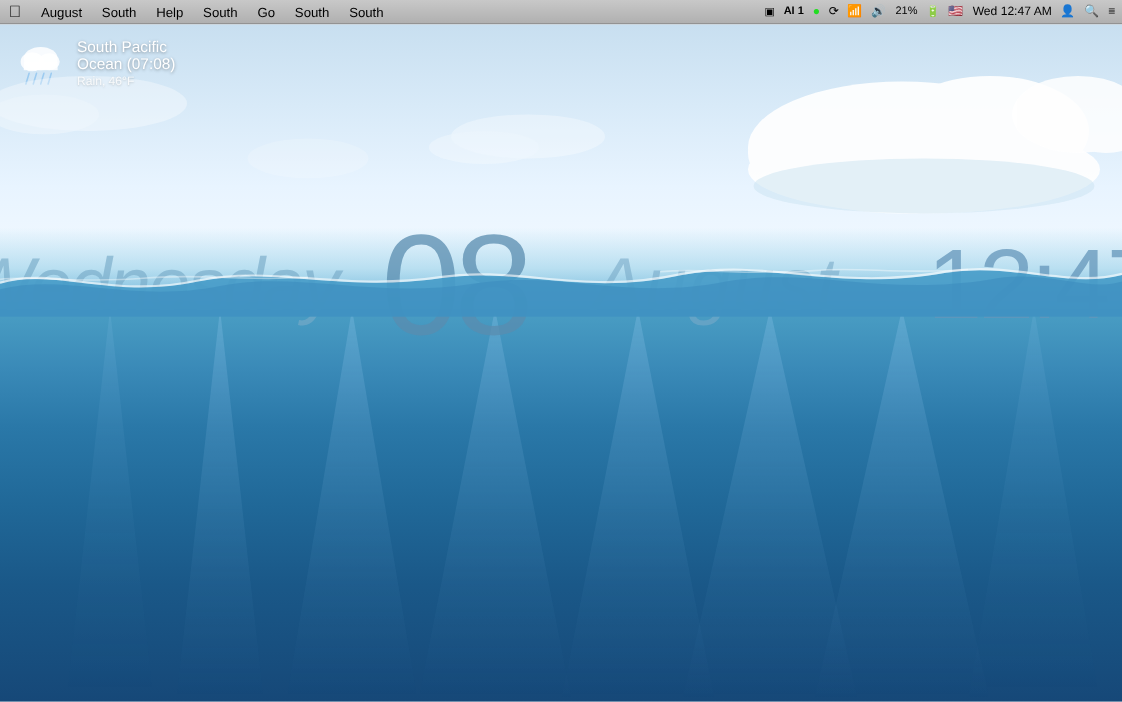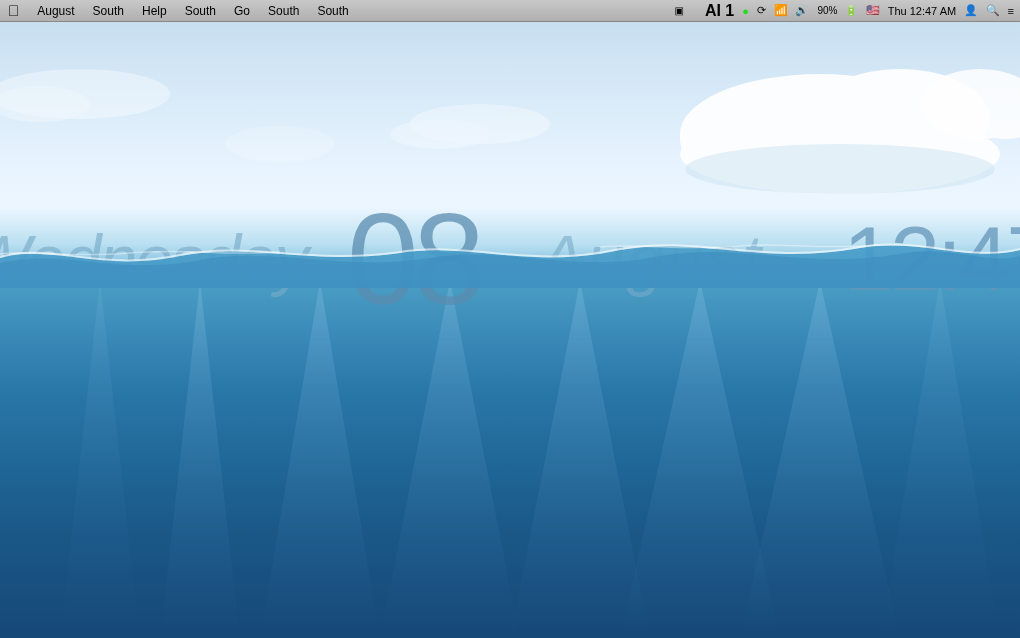--- a/index.html
+++ b/index.html
@@ -204,29 +204,29 @@
     <span class="menu-item">South</span>
     <span class="menu-item">Help</span>
     <span class="menu-item">South</span>
     <span class="menu-item">Go</span>
     <span class="menu-item">South</span>
     <span class="menu-item">South</span>
   </div>
   <div id="menubar-right">
 
     <span style="font-size:10px;">▣</span>
-    <span style="font-size:16px; font-weight:bold;margin-left:13px;">AI 1</span>
+    <span style="font-size:10px; font-weight:bold;">AI 1</span>
     <span style="color:#2d2; font-size:11px;">●</span>
     <span style="font-size:11px;">⟳</span>
     <span style="font-size:11px;">📶</span>
     <span style="font-size:11px;">🔊</span>
-    <span style="font-size:10px;">90%</span>
+    <span style="font-size:10px;">21%</span>
     <span style="font-size:10px;">🔋</span>
     <span style="font-size:11px;">🇺🇸</span>
-    <span>Thu 12:47 AM</span>
+    <span>Wed 12:47 AM</span>
     <span style="font-size:11px;">👤</span>
     <span style="font-size:11px;">🔍</span>
     <span style="font-size:11px;">≡</span>
   </div>
 </div>
 
 <div id="desktop">
 
   <div id="sky"></div>
 
@@ -291,14 +291,35 @@
     </svg>
   </div>
 
   <div id="date-display">
     <span class="display-day">Wednesday</span>
     <span class="display-date-num">08</span>
     <span class="display-month">August</span>
     <span class="display-time">12:47</span>
   </div>
 
+  <div id="weather-widget">
+
+    <svg id="weather-icon" width="52" height="52" viewBox="0 0 52 52" xmlns="http://www.w3.org/2000/svg">
+
+      <ellipse cx="26" cy="20" rx="16" ry="11" fill="rgba(255,255,255,0.85)"></ellipse>
+      <ellipse cx="18" cy="23" rx="11" ry="9" fill="rgba(255,255,255,0.85)"></ellipse>
+      <ellipse cx="34" cy="23" rx="10" ry="8" fill="rgba(255,255,255,0.85)"></ellipse>
+      <rect x="10" y="23" width="32" height="8" rx="0" fill="rgba(255,255,255,0.85)"></rect>
+
+      <line x1="15" y1="34" x2="12" y2="44" stroke="rgba(150,200,240,0.9)" stroke-width="1.5" stroke-linecap="round"></line>
+      <line x1="22" y1="34" x2="19" y2="44" stroke="rgba(150,200,240,0.9)" stroke-width="1.5" stroke-linecap="round"></line>
+      <line x1="29" y1="34" x2="26" y2="44" stroke="rgba(150,200,240,0.9)" stroke-width="1.5" stroke-linecap="round"></line>
+      <line x1="36" y1="34" x2="33" y2="44" stroke="rgba(150,200,240,0.9)" stroke-width="1.5" stroke-linecap="round"></line>
+    </svg>
+
+    <div id="weather-text">
+      <div id="weather-location-line1">South Pacific</div>
+      <div id="weather-location-line2">Ocean (07:08)</div>
+      <div id="weather-detail">Rain, 46°F</div>
+    </div>
+  </div>
 
 </div>
 
 </body></html>

